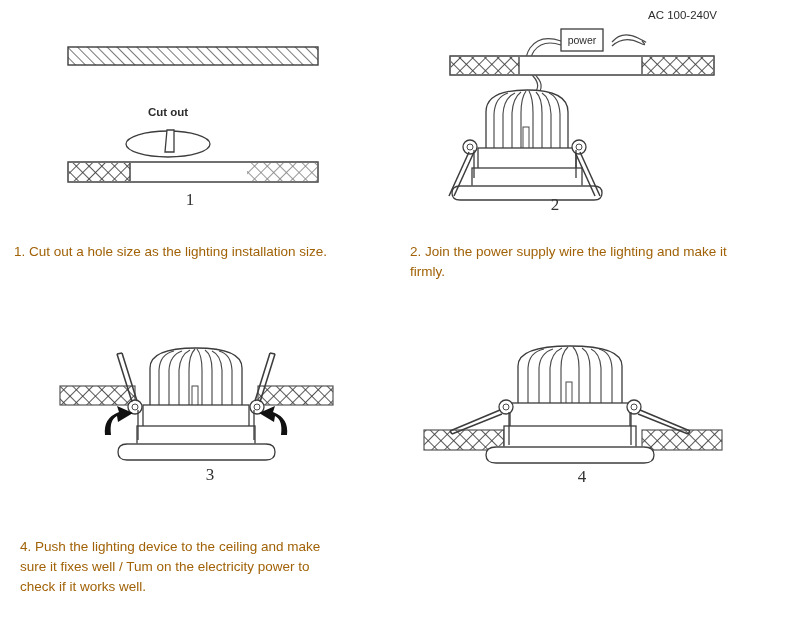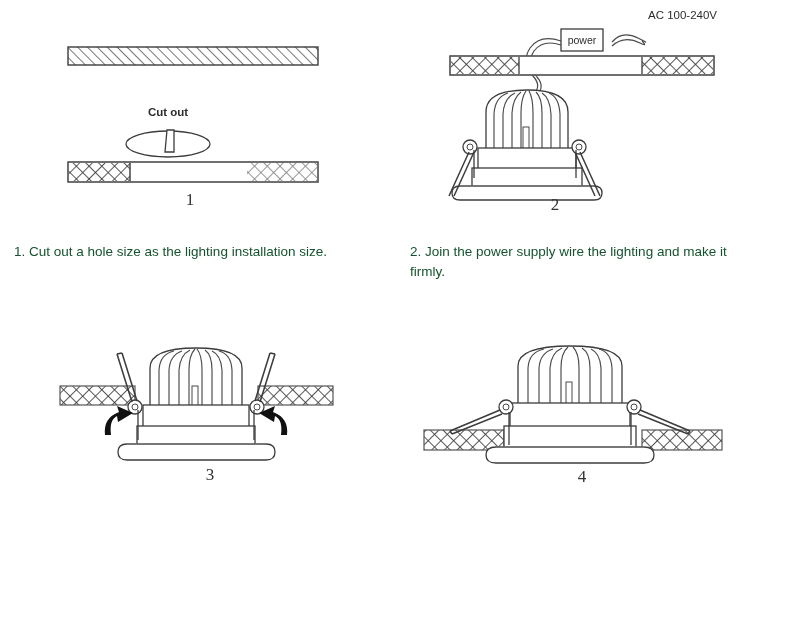--- a/index.html
+++ b/index.html
@@ -29,21 +29,21 @@
     height: 625px;
   }
   .fig {
     position: relative;
     overflow: visible;
   }
   .fig svg { display: block; }
   .caption {
     font-size: 13.5px;
     line-height: 20px;
-    color: #14532d;
+    color: #a16207;
     padding: 2px 20px 0 14px;
   }
   .cap-right { padding-left: 20px; padding-right: 44px; }
   .fignum {
     font-family: "Liberation Serif", serif;
     font-size: 17px;
     fill: #333333;
   }
   .lbl {
     font-family: "Liberation Sans", sans-serif;
@@ -289,15 +289,16 @@
         <path d="M248 114 L298 134" fill="none" stroke="#3c3c3c" stroke-width="1.5"></path>
         <path d="M300 131 L298 134" fill="none" stroke="#3c3c3c" stroke-width="1.5"></path>
         <path d="M241 112 L241 145" fill="none" stroke="#3c3c3c" stroke-width="1.3"></path>
       </g>
 
       <text class="fignum" x="192" y="182" text-anchor="middle">4</text>
     </svg>
   </div>
 
 
+  <div class="caption cap-right">4. Push the lighting device to the ceiling and make sure it fixes well / Tum on the electricity power to check if it works well.</div>
 
 </div>
 </div>
 
 </body></html>

